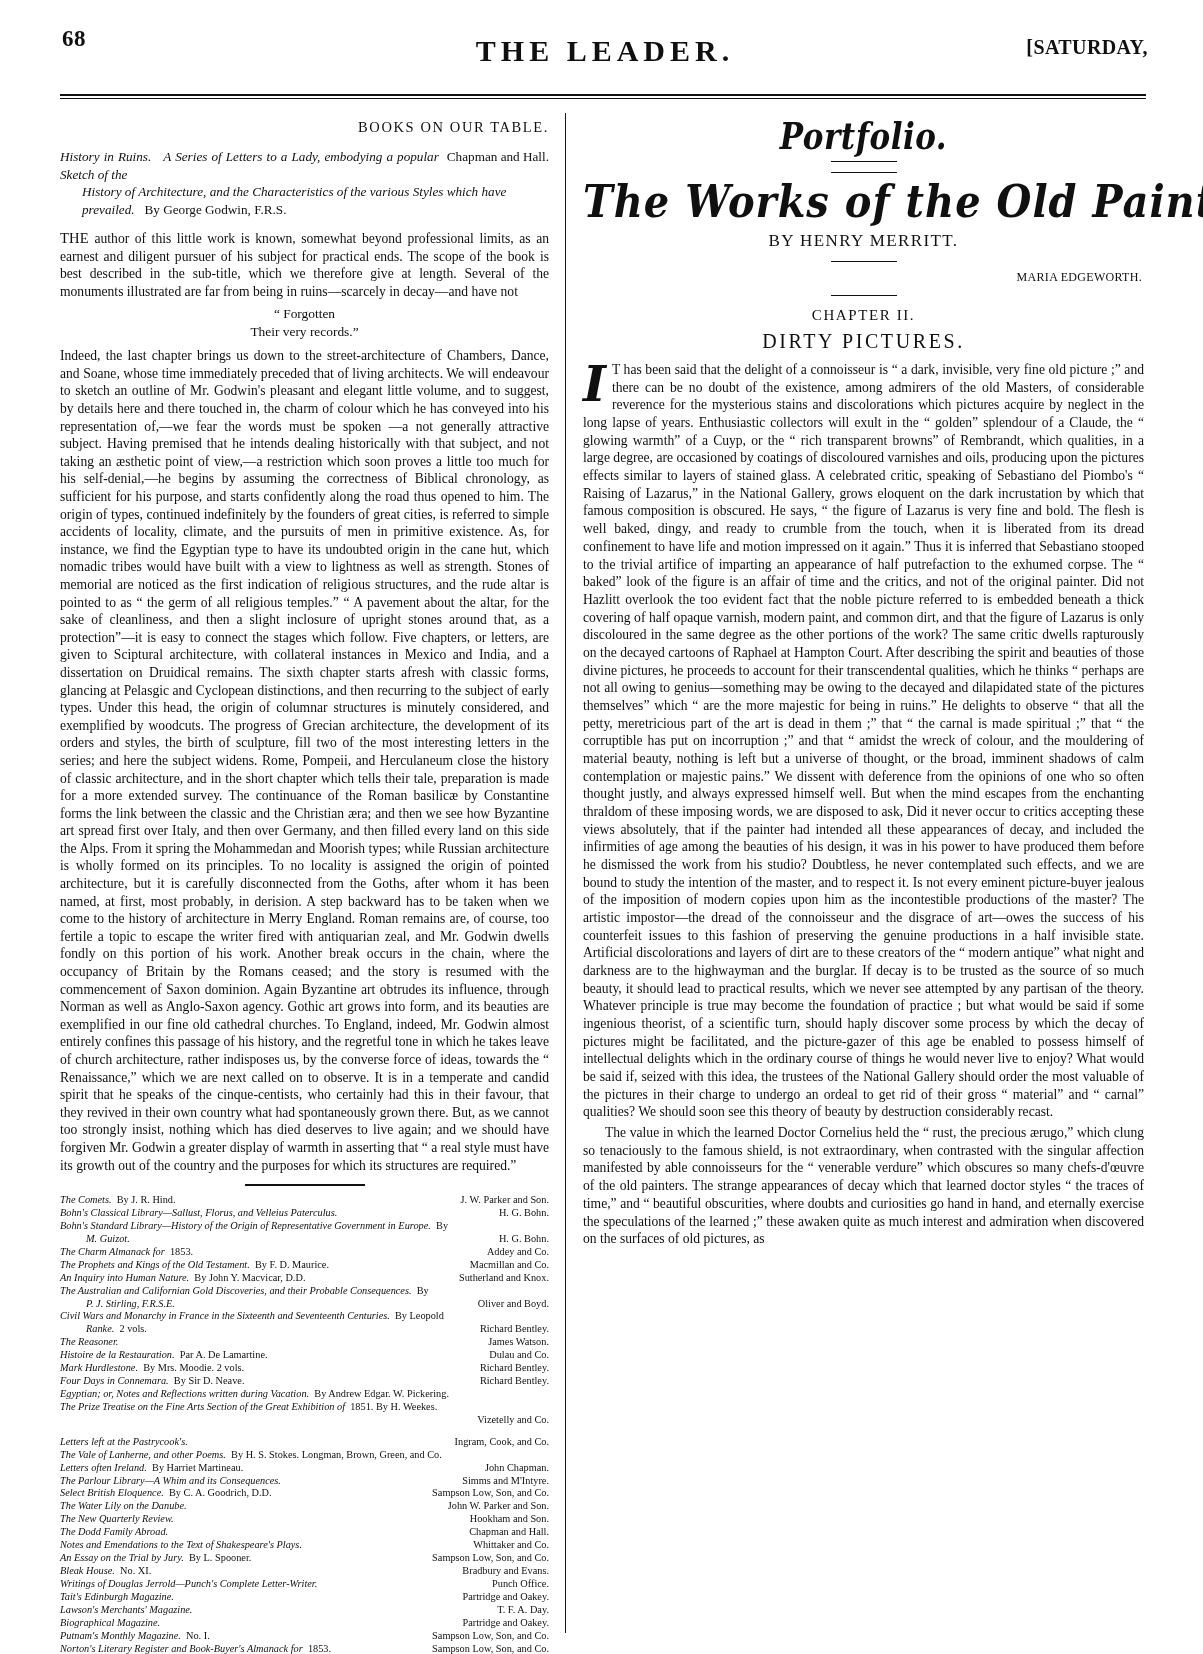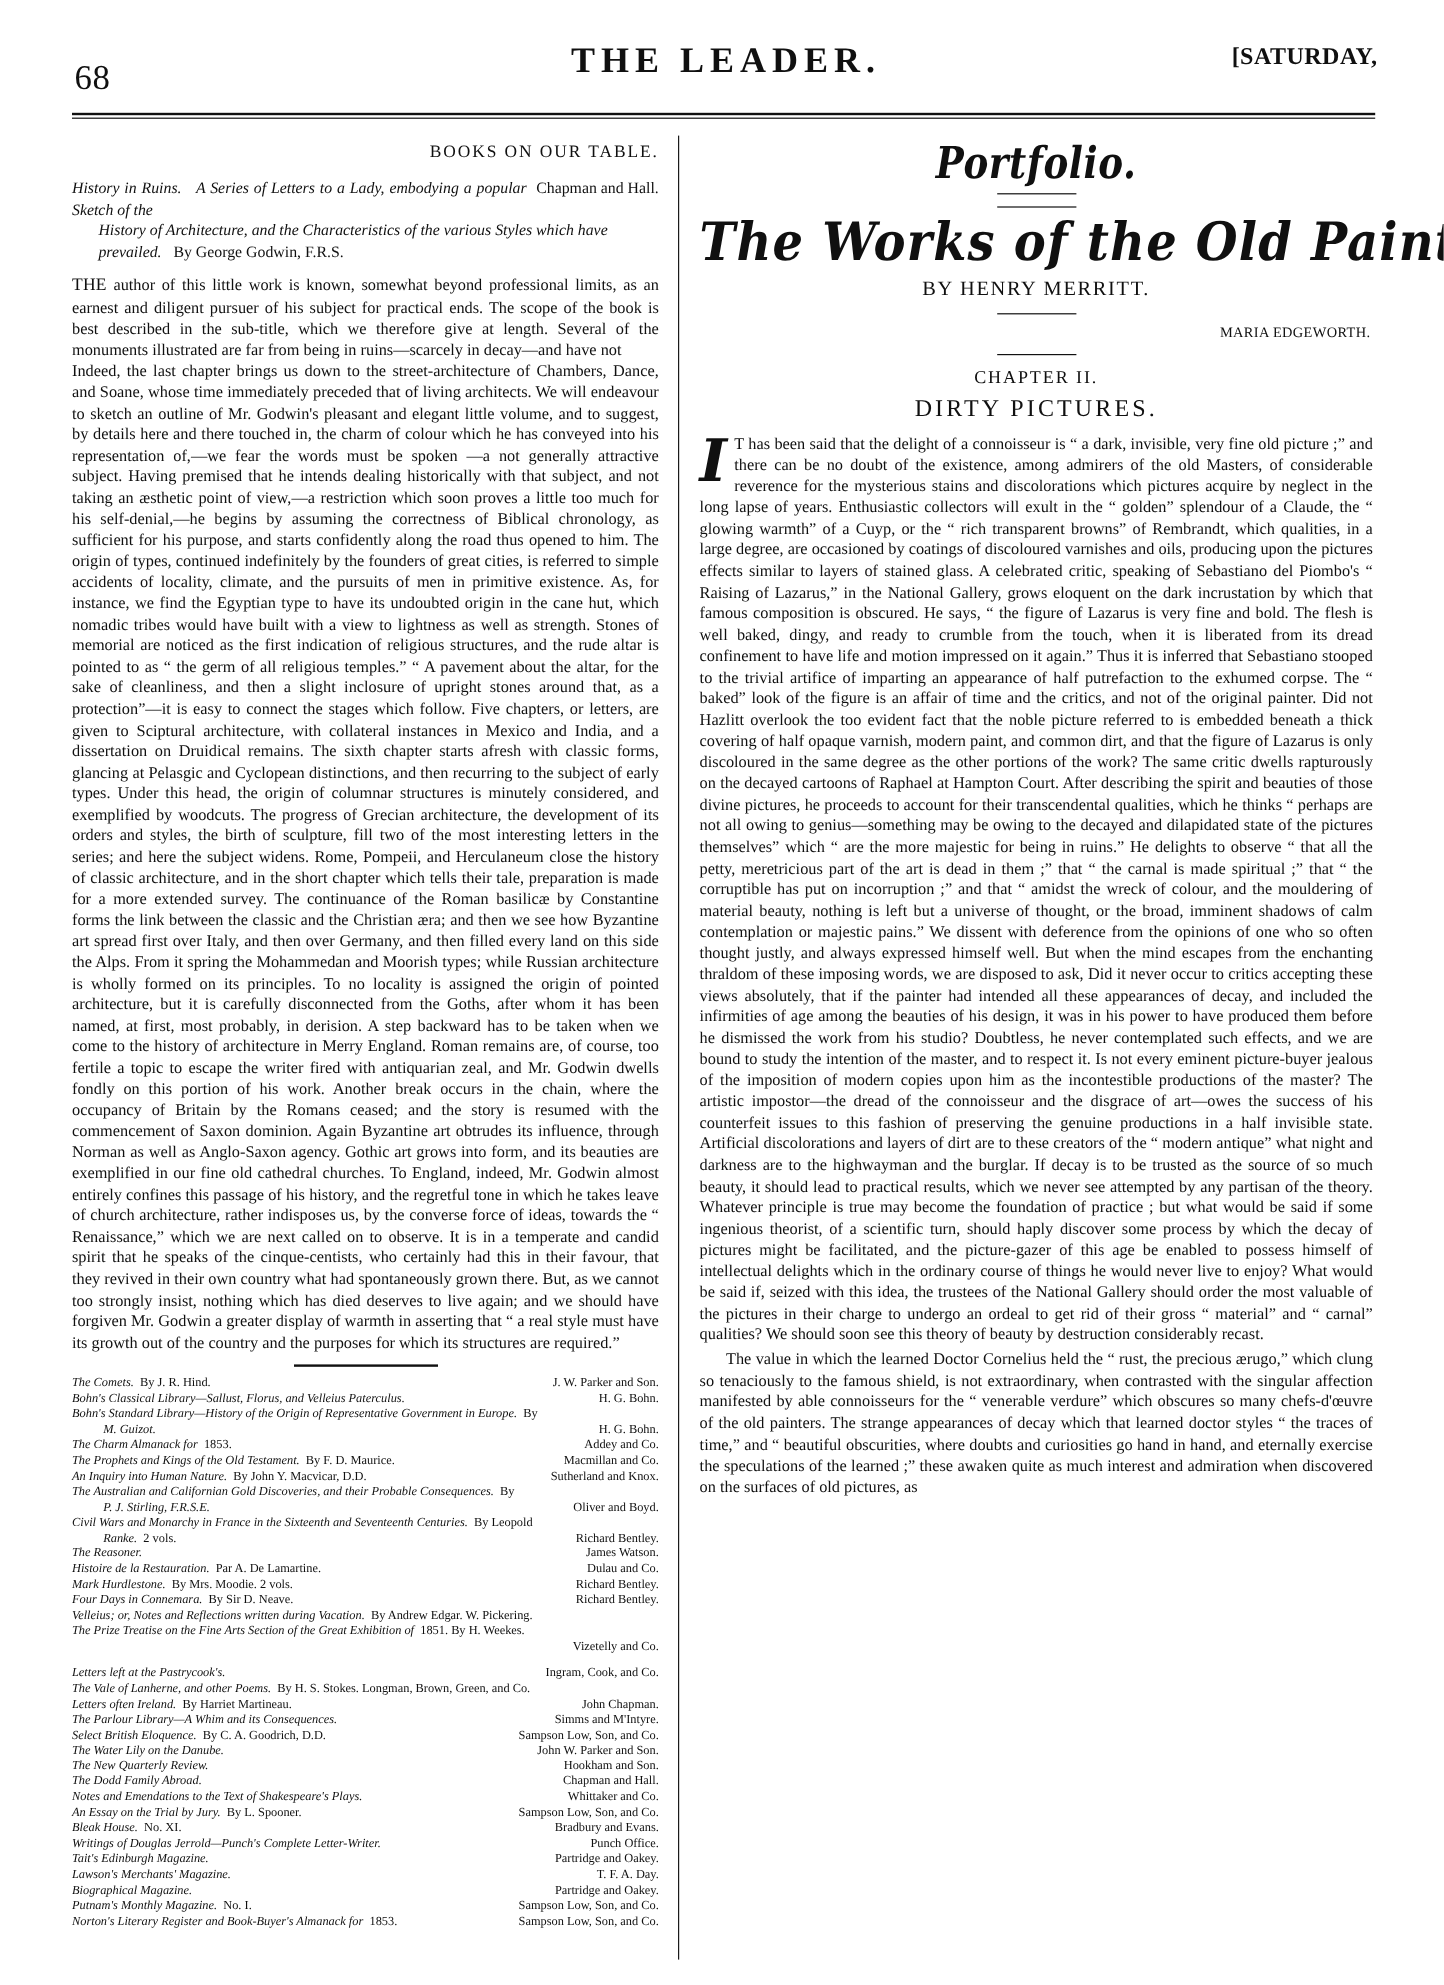--- a/index.html
+++ b/index.html
@@ -25,23 +25,23 @@
 
   
   .masthead {
     position: relative;
     height: 62px;
     margin: 26px 55px 0 62px;
   }
   .folio {
     position: absolute;
     left: 0;
-    top: 23px;
-    font-size: 29px;
-    font-weight: normal;
+    top: 0;
+    font-size: 23px;
+    font-weight: bold;
     font-family: "Liberation Serif", serif;
     letter-spacing: 0.5px;
   }
   .paper-title {
     position: absolute;
     left: 0; right: 0;
     top: 8px;
     text-align: center;
     font-size: 30px;
     font-weight: bold;
@@ -291,20 +291,24 @@
         <span>&nbsp; </span><span>A Series of Letters to a Lady, embodying a popular Sketch of the</span><br>
         <span class="indent"></span><span>History of Architecture, and the Characteristics of the various Styles which have</span><br>
         <span class="indent"></span><span>prevailed.</span>
         <span class="roman">&nbsp; </span><span class="roman">By George Godwin, F.R.S.</span>
       </div>
 
       <p class="body" style="margin-top:10px;">
         <span class="smallcaps">THE</span><span> author of this little work is known, somewhat beyond professional limits, as an earnest and diligent pursuer of his subject for practical ends. The scope of the book is best described in the sub-title, which we therefore give at length. Several of the monuments illustrated are far from being in ruins—scarcely in decay—and have </span><span class="ital">not</span>
       </p>
 
+      <div class="verse">
+        <div>“ Forgotten</div>
+        <div>Their very records.”</div>
+      </div>
 
       <p class="body">
         <span>Indeed, the last chapter brings us down to the street-architecture of Chambers, Dance, and Soane, whose time immediately preceded that of living architects. We will endeavour to sketch an outline of Mr. Godwin's pleasant and elegant little volume, and to suggest, by details here and there touched in, the charm of colour which he has conveyed into his representation of,—we fear the words must be spoken —a not generally attractive subject. Having premised that he intends dealing historically with that subject, and not taking an æsthetic point of view,—a restriction which soon proves a little too much for his self-denial,—he begins by assuming the correctness of Biblical chronology, as sufficient for his purpose, and starts confidently along the road thus opened to him. The origin of types, continued indefinitely by the founders of great cities, is referred to simple accidents of locality, climate, and the pursuits of men in primitive existence. As, for instance, we find the Egyptian type to have its undoubted origin in the cane hut, which nomadic tribes would have built with a view to lightness as well as strength. </span><span class="ital">Stones of memorial</span><span> are noticed as the first indication of religious structures, and the rude altar is pointed to as “ the germ of all religious temples.” “ A pavement about the altar, for the sake of cleanliness, and then a slight inclosure of upright stones around that, as a protection”—it is easy to connect the stages which follow. Five chapters, or letters, are given to Sciptural architecture, with collateral instances in Mexico and India, and a dissertation on Druidical remains. The sixth chapter starts afresh with classic forms, glancing at Pelasgic and Cyclopean distinctions, and then recurring to the subject of early types. Under this head, the origin of columnar structures is minutely considered, and exemplified by woodcuts. The progress of Grecian architecture, the development of its orders and styles, the birth of sculpture, fill two of the most interesting letters in the series; and here the subject widens. Rome, Pompeii, and Herculaneum close the history of classic architecture, and in the short chapter which tells their tale, preparation is made for a more extended survey. The continuance of the Roman basilicæ by Constantine forms the link between the classic and the Christian æra; and then we see how Byzantine art spread first over Italy, and then over Germany, and then filled every land on this side the Alps. From it spring the Mohammedan and Moorish types; while Russian architecture is wholly formed on its principles. To no locality is assigned the origin of pointed architecture, but it is carefully disconnected from the Goths, after whom it has been named, at first, most probably, in derision. A step backward has to be taken when we come to the history of architecture in Merry England. Roman remains are, of course, too fertile a topic to escape the writer fired with antiquarian zeal, and Mr. Godwin dwells fondly on this portion of his work. Another break occurs in the chain, where the occupancy of Britain by the Romans ceased; and the story is resumed with the commencement of Saxon dominion. Again Byzantine art obtrudes its influence, through Norman as well as Anglo-Saxon agency. Gothic art grows into form, and its beauties are exemplified in our fine old cathedral churches. To England, indeed, Mr. Godwin almost entirely confines this passage of his history, and the regretful tone in which he takes leave of church architecture, rather indisposes us, by the converse force of ideas, towards the “ Renaissance,” which we are next called on to observe. It is in a temperate and candid spirit that he speaks of the cinque-centists, who certainly had this in their favour, that they revived </span><span class="ital">in their own country</span><span> what had spontaneously grown there. But, as we cannot too strongly insist, nothing which has died deserves to live again; and we should have forgiven Mr. Godwin a greater display of warmth in asserting that “ </span><span class="ital">a real</span><span> style must have its growth out of the country and the purposes for which its structures are required.”</span>
       </p>
 
       <div class="list-rule"></div>
 
       <div class="booklist" id="booklist-1">
           <div class="bl-row"><span class="pub">J. W. Parker and Son.</span><span class="ttl">The Comets.</span><span class="rom">&nbsp; By J. R. Hind.</span></div>
           <div class="bl-row"><span class="pub">H. G. Bohn.</span><span class="ttl">Bohn's Classical Library—Sallust, Florus, and Velleius Paterculus.</span></div>
@@ -314,21 +318,21 @@
           <div class="bl-row"><span class="pub">Macmillan and Co.</span><span class="ttl">The Prophets and Kings of the Old Testament.</span><span class="rom">&nbsp; By F. D. Maurice.</span></div>
           <div class="bl-row"><span class="pub">Sutherland and Knox.</span><span class="ttl">An Inquiry into Human Nature.</span><span class="rom">&nbsp; By John Y. Macvicar, D.D.</span></div>
           <div class="bl-row"><span class="ttl">The Australian and Californian Gold Discoveries, and their Probable Consequences.</span><span class="rom">&nbsp; By</span></div>
           <div class="bl-row ind"><span class="pub">Oliver and Boyd.</span><span class="ttl">P. J. Stirling, F.R.S.E.</span></div>
           <div class="bl-row"><span class="ttl">Civil Wars and Monarchy in France in the Sixteenth and Seventeenth Centuries.</span><span class="rom">&nbsp; By Leopold</span></div>
           <div class="bl-row ind"><span class="pub">Richard Bentley.</span><span class="ttl">Ranke.</span><span class="rom">&nbsp; 2 vols.</span></div>
           <div class="bl-row"><span class="pub">James Watson.</span><span class="ttl">The Reasoner.</span></div>
           <div class="bl-row"><span class="pub">Dulau and Co.</span><span class="ttl">Histoire de la Restauration.</span><span class="rom">&nbsp; Par A. De Lamartine.</span></div>
           <div class="bl-row"><span class="pub">Richard Bentley.</span><span class="ttl">Mark Hurdlestone.</span><span class="rom">&nbsp; By Mrs. Moodie. 2 vols.</span></div>
           <div class="bl-row"><span class="pub">Richard Bentley.</span><span class="ttl">Four Days in Connemara.</span><span class="rom">&nbsp; By Sir D. Neave.</span></div>
-          <div class="bl-row"><span class="ttl">Velleius; or, Notes and Reflections written during Vacation.</span><span class="rom">&nbsp; By Andrew Edgar.   W. Pickering.</span></div>
+          <div class="bl-row"><span class="ttl">Egyptian; or, Notes and Reflections written during Vacation.</span><span class="rom">&nbsp; By Andrew Edgar.   W. Pickering.</span></div>
           <div class="bl-row"><span class="ttl">The Prize Treatise on the Fine Arts Section of the Great Exhibition of</span><span class="rom">&nbsp; 1851.   By H. Weekes.</span></div>
           <div class="bl-row"><span class="pub">Vizetelly and Co.</span>&nbsp;</div>
         </div>
       <div class="bl-gap"></div>
       <div class="booklist" id="booklist-2">
           <div class="bl-row"><span class="pub">Ingram, Cook, and Co.</span><span class="ttl">Letters left at the Pastrycook's.</span></div>
           <div class="bl-row"><span class="ttl">The Vale of Lanherne, and other Poems.</span><span class="rom">&nbsp; By H. S. Stokes.    Longman, Brown, Green, and Co.</span></div>
           <div class="bl-row"><span class="pub">John Chapman.</span><span class="ttl">Letters often Ireland.</span><span class="rom">&nbsp; By Harriet Martineau.</span></div>
           <div class="bl-row"><span class="pub">Simms and M'Intyre.</span><span class="ttl">The Parlour Library—A Whim and its Consequences.</span></div>
           <div class="bl-row"><span class="pub">Sampson Low, Son, and Co.</span><span class="ttl">Select British Eloquence.</span><span class="rom">&nbsp; By C. A. Goodrich, D.D.</span></div>

